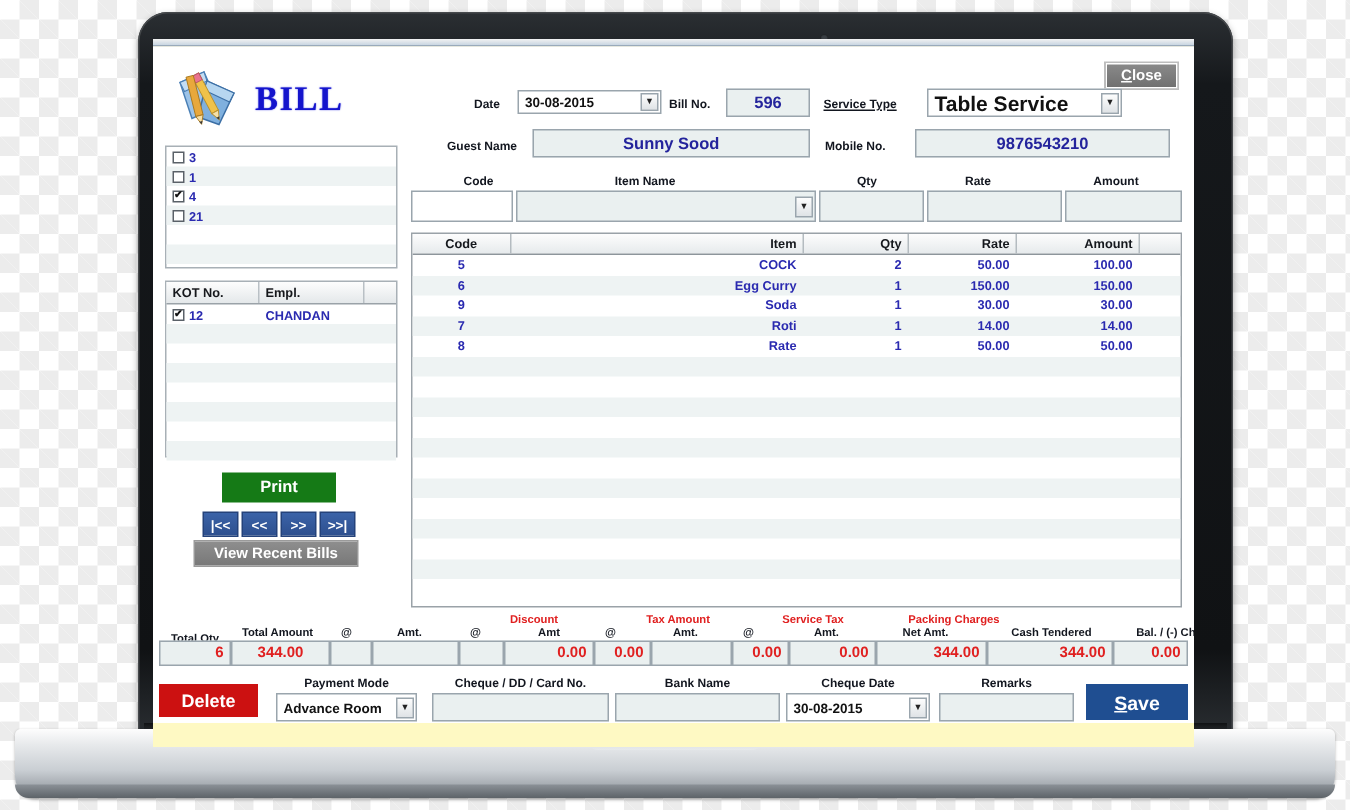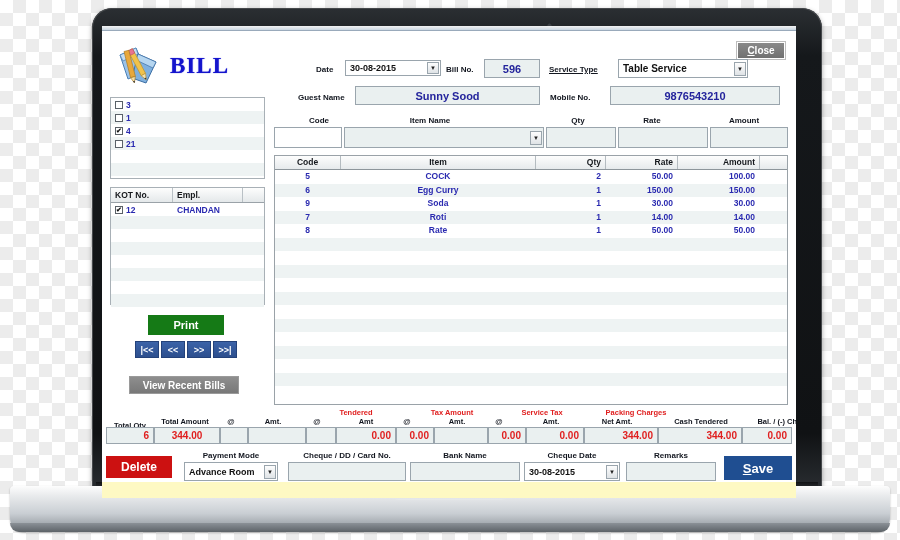--- a/index.html
+++ b/index.html
@@ -129,21 +129,21 @@
   .ghead{
     display:flex; height:14px;
     background:linear-gradient(180deg,#fdfdfd,#e6eaec);
     border-bottom:1px solid #8d959b; font-size:8.5px; font-weight:bold; color:#15181d;
   }
   .ghead > div{ border-right:1px solid #b4bbc0; padding:1px 4px; overflow:hidden; white-space:nowrap; }
   .grow{ display:flex; height:13.5px; font-size:8.5px; color:#2a2ab0; font-weight:bold; }
   .grow.alt{ background:#eef3f3; }
   .grow > div{ padding:1px 4px; overflow:hidden; white-space:nowrap; border-right:1px solid transparent; }
   .c-code{ width:66px; text-align:center; }
-  .c-item{ width:195px; text-align:center; }
+  .c-item{ width:195px; text-align:right; }
   .c-qty{ width:70px; text-align:right; }
   .c-rate{ width:72px; text-align:right; }
   .c-amt{ width:82px; text-align:right; }
   .c-pad{ flex:1; }
 
   
   .tot-lbl{ position:absolute; font-size:7.5px; font-weight:bold; text-align:center; }
   .tot-red{ color:#e02020; }
   .tot-dark{ color:#12161f; }
   .tot-cell{
@@ -214,21 +214,21 @@
         <span class="arrow">▼</span>
       </div>
 
       <div class="lbl" style="position:absolute;left:344px;top:34px;">Bill No.</div>
       <div class="fld center" style="position:absolute;left:382px;top:28px;width:56px;height:19px;">
         <span style="font-size:11px;">596</span>
       </div>
 
       <div class="lbl" style="position:absolute;left:447px;top:34px;text-decoration:underline;">Service Type</div>
       <div class="fld white combo" style="position:absolute;left:516px;top:28px;width:130px;height:19px;">
-        <span style="color:#111;font-size:10px;">Table Service</span>
+        <span style="color:#111;font-size:14px;">Table Service</span>
         <span class="arrow" style="top:2px;height:14px;">▼</span>
       </div>
 
       <div class="lbl" style="position:absolute;left:196px;top:62px;">Guest Name</div>
       <div class="fld center" style="position:absolute;left:253px;top:55px;width:185px;height:19px;">
         <span style="font-size:11px;">Sunny Sood</span>
       </div>
 
       <div class="lbl" style="position:absolute;left:448px;top:62px;">Mobile No.</div>
       <div class="fld center" style="position:absolute;left:508px;top:55px;width:170px;height:19px;">
@@ -369,21 +369,21 @@
           </div>
       </div>
 
       <div class="print-btn" style="left:46px;top:284px;width:76px;height:20px;">Print</div>
       <div class="navgrp" style="left:33px;top:310px;">
         <div class="navbtn">|&lt;&lt;</div>
         <div class="navbtn">&lt;&lt;</div>
         <div class="navbtn">&gt;&gt;</div>
         <div class="navbtn">&gt;&gt;|</div>
       </div>
-      <div class="recent-btn" style="left:27px;top:329px;width:110px;height:18px;margin-top:16px;">View Recent Bills</div>
+      <div class="recent-btn" style="left:27px;top:329px;width:110px;height:18px;">View Recent Bills</div>
 
       <div class="lbl" style="position:absolute;left:195px;top:85px;width:44px;text-align:center;">Code</div>
       <div class="lbl" style="position:absolute;left:248px;top:85px;width:160px;text-align:center;">Item Name</div>
       <div class="lbl" style="position:absolute;left:448px;top:85px;width:56px;text-align:center;">Qty</div>
       <div class="lbl" style="position:absolute;left:520px;top:85px;width:60px;text-align:center;">Rate</div>
       <div class="lbl" style="position:absolute;left:610px;top:85px;width:64px;text-align:center;">Amount</div>
 
       <div class="fld white" style="position:absolute;left:172px;top:96px;width:68px;height:21px;">
         <span></span>
       </div>
@@ -543,21 +543,21 @@
               <div class="c-code"></div>
               <div class="c-item"></div>
               <div class="c-qty"></div>
               <div class="c-rate"></div>
               <div class="c-amt"></div>
               <div class="c-pad"></div>
             </div>
           </div>
       </div>
 
-      <div class="tot-lbl tot-red" style="left:219px;top:377px;width:70px;">Tendered</div>
+      <div class="tot-lbl tot-red" style="left:219px;top:377px;width:70px;">Discount</div>
       <div class="tot-lbl tot-red" style="left:310px;top:377px;width:80px;">Tax Amount</div>
       <div class="tot-lbl tot-red" style="left:400px;top:377px;width:80px;">Service Tax</div>
       <div class="tot-lbl tot-red" style="left:490px;top:377px;width:88px;">Packing Charges</div>
 
       <div class="tot-lbl tot-dark" style="left:6px;top:390px;width:44px;">Total Qty</div>
       <div class="tot-lbl tot-dark" style="left:52px;top:386px;width:62px;">Total Amount</div>
       <div class="tot-lbl tot-dark" style="left:118px;top:386px;width:22px;">@</div>
       <div class="tot-lbl tot-dark" style="left:146px;top:386px;width:50px;">Amt.</div>
       <div class="tot-lbl tot-dark" style="left:204px;top:386px;width:22px;">@</div>
       <div class="tot-lbl tot-dark" style="left:240px;top:386px;width:48px;">Amt</div>

